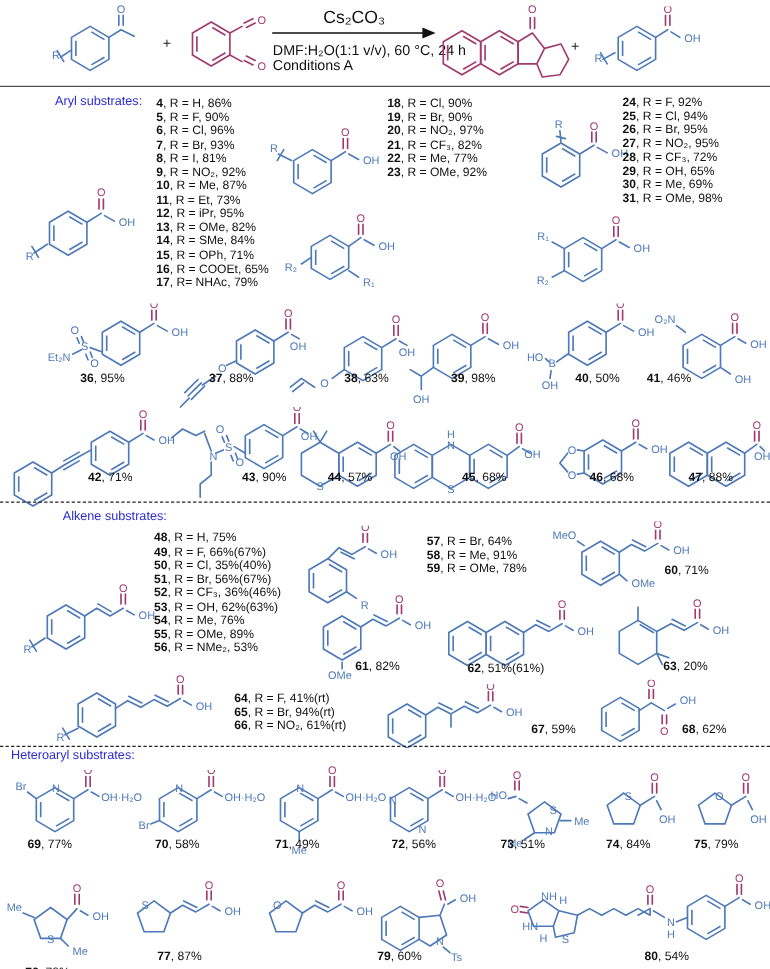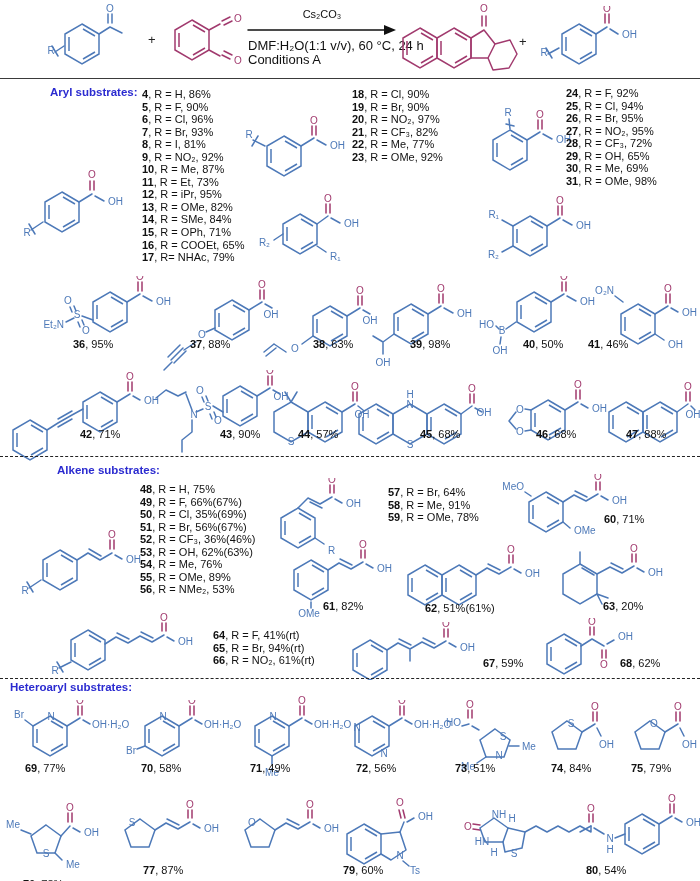--- a/index.html
+++ b/index.html
@@ -1,20 +1,20 @@
 <!DOCTYPE html>
 <html><head>
 <meta charset="utf-8">
 <style>
   *{box-sizing:border-box}
   body{margin:0;background:#fff;font-family:"Liberation Sans",sans-serif}
   #fig{position:relative;width:700px;height:881px;background:#fff;overflow:hidden}
   .txt{position:absolute;white-space:nowrap;color:#111;font-size:13px}
-  .cs{position:absolute;white-space:nowrap;color:#111;font-size:11px;text-align:center}
-  .hdr{position:absolute;white-space:nowrap;font-weight:bold;font-size:11.5px;color:#2b2bd0}
+  .cs{position:absolute;white-space:nowrap;color:#111;font-size:16px;text-align:center}
+  .hdr{position:absolute;white-space:nowrap;font-weight:normal;font-size:11.5px;color:#2b2bd0}
   .cap{position:absolute;white-space:nowrap;font-size:11px;color:#111}
   .list{position:absolute;font-size:11px;line-height:12.55px;color:#111;white-space:nowrap}
   .cap b,.list b{font-weight:700}
   .plus{position:absolute;font-size:13px;color:#222}
   .sep{position:absolute;left:0;width:700px;border-top:1.5px solid #3a3a3a}
   .sepd{position:absolute;left:0;width:700px;border-top:1.6px dashed #222}
   .st{position:absolute}
   .st path{fill:none;stroke-width:1.5;stroke-linecap:round;stroke-linejoin:round}
   .st use{stroke-width:1.5}
   .bl{stroke:#4d79b8}.mg{stroke:#a13a6e}
@@ -330,21 +330,21 @@
   <use href="#bz" x="24" y="36" class="bl"></use>
   <path class="bl" d="M61,48 72,41 84,48 96,41 M73,37 85,44 M99,43 106,47"></path>
   <path class="mg" d="M94,37 94,28 M98,37 98,28"></path>
   <text class="tm mid" x="96" y="26">O</text>
   <text class="tb" x="110" y="51">OH</text>
 </svg>
 <div class="list" style="left:140px;top:483px">
 
 <div><b>48</b><span>, R = H, 75%</span></div>
       <div><b>49</b><span>, R = F, 66%(67%)</span></div>
-      <div><b>50</b><span>, R = Cl, 35%(69%)</span></div>
+      <div><b>50</b><span>, R = Cl, 35%(40%)</span></div>
       <div><b>51</b><span>, R = Br, 56%(67%)</span></div>
       <div><b>52</b><span>, R = CF₃, 36%(46%)</span></div>
       <div><b>53</b><span>, R = OH, 62%(63%)</span></div>
       <div><b>54</b><span>, R = Me, 76%</span></div>
       <div><b>55</b><span>, R = OMe, 89%</span></div>
       <div><b>56</b><span>, R = NMe₂, 53%</span></div>
     </div>
 
 <svg class="st" style="left:272px;top:478px" width="112" height="84">
   <use href="#bz" x="6" y="28" class="bl"></use>

